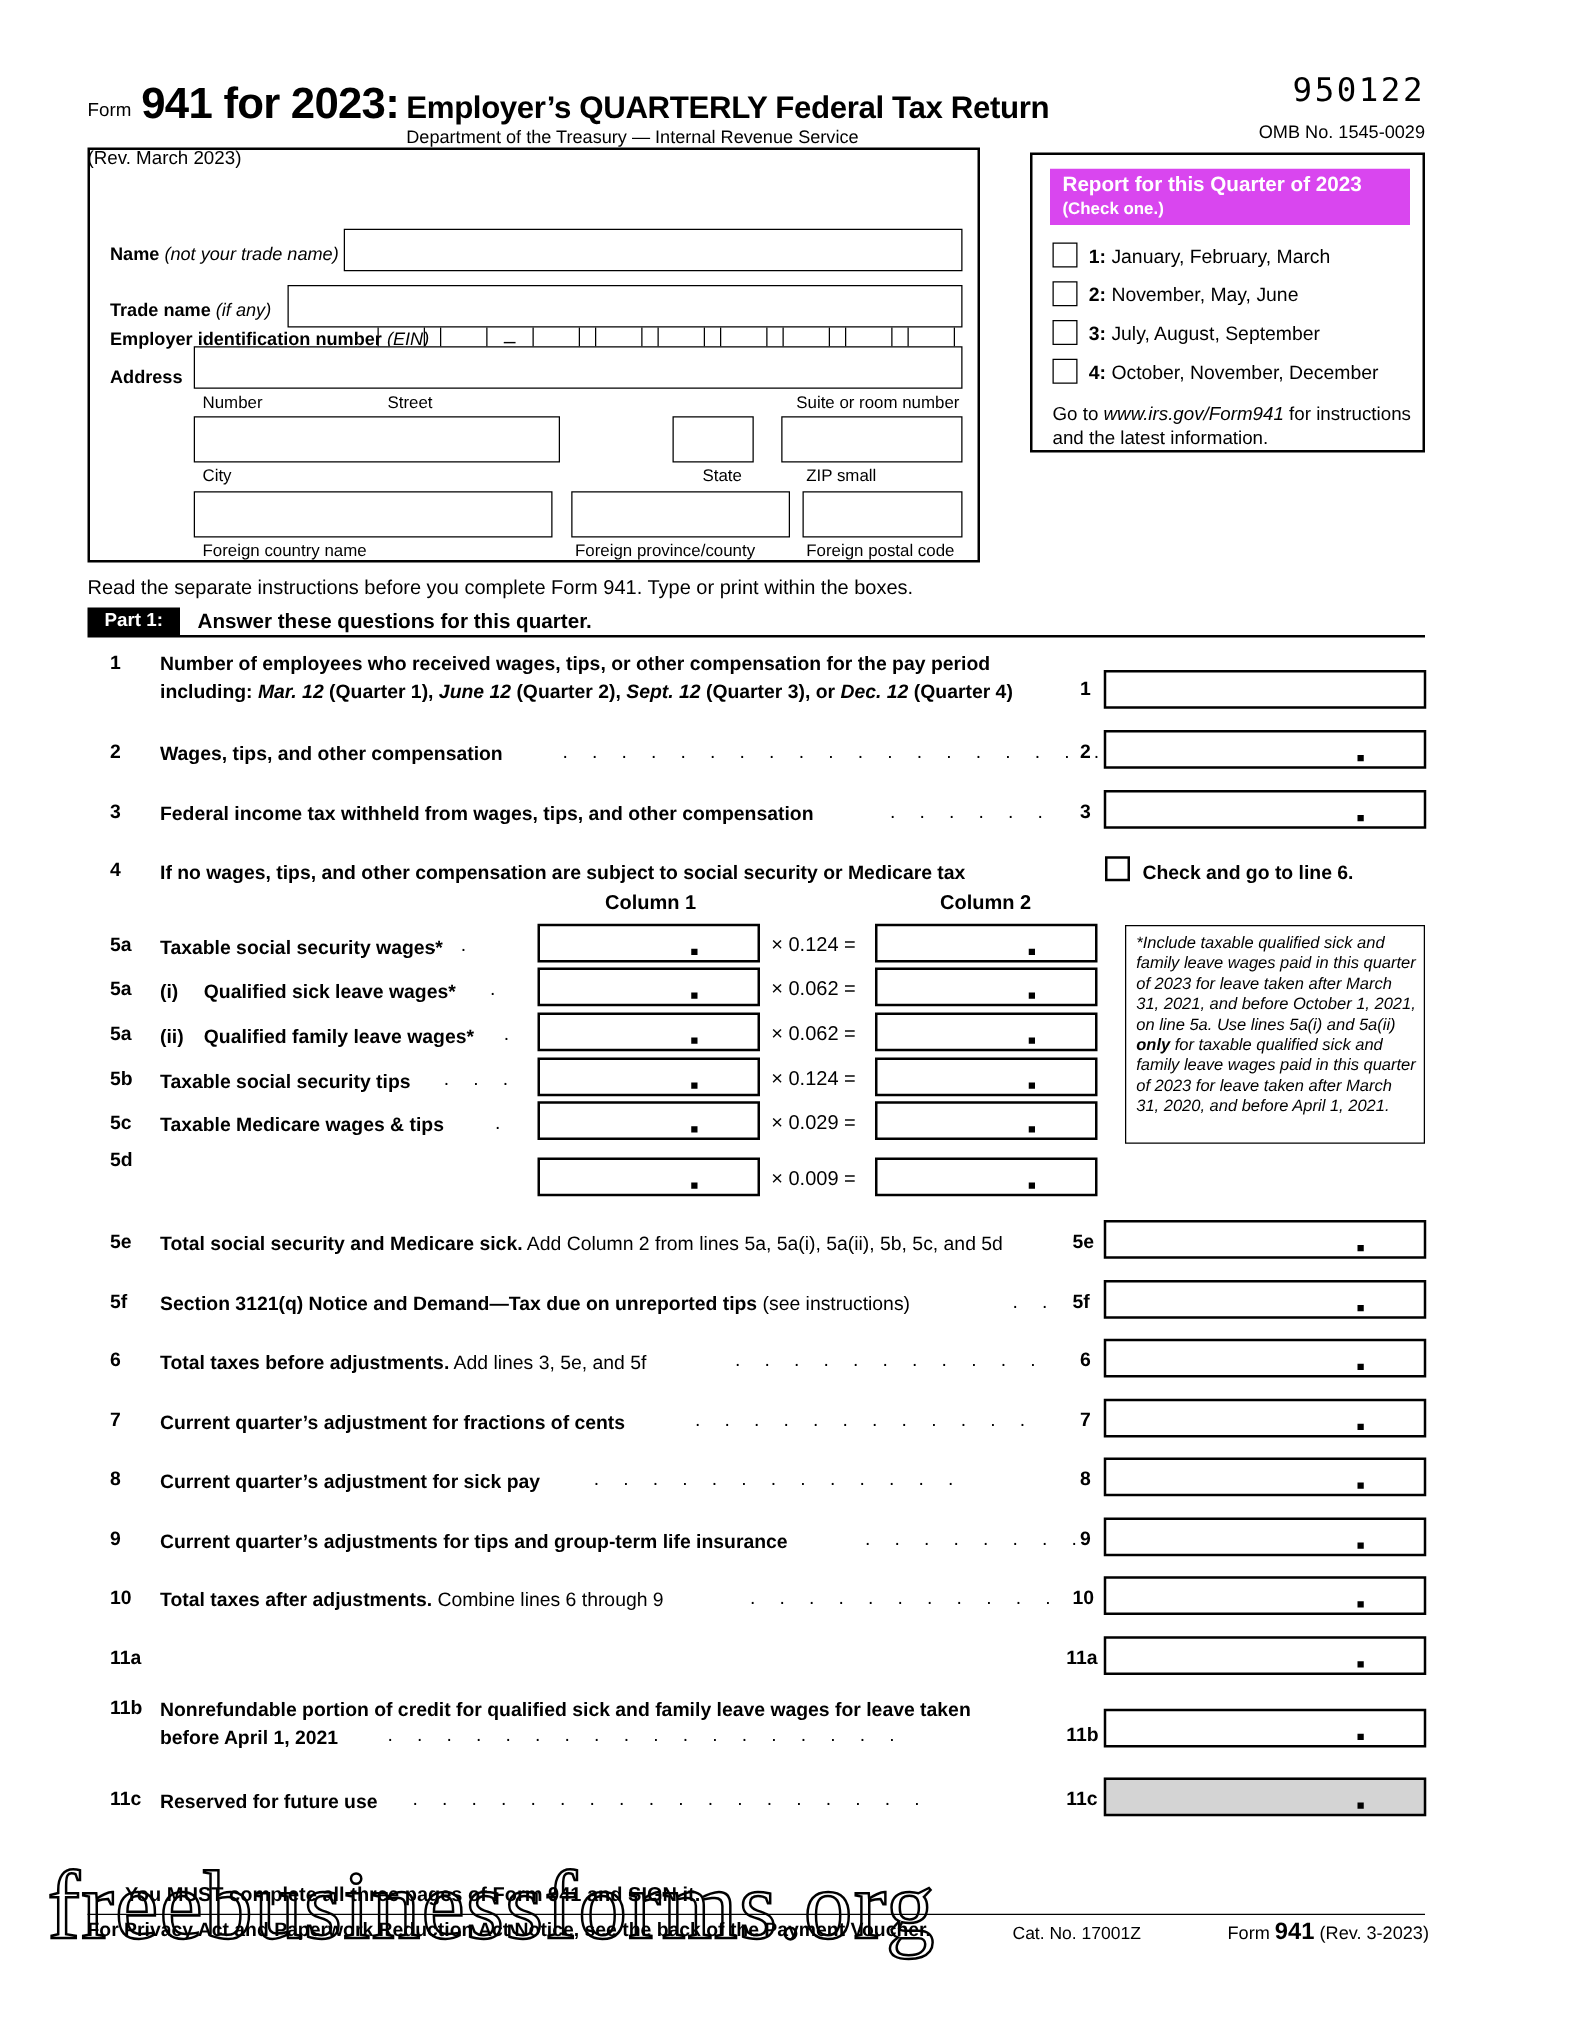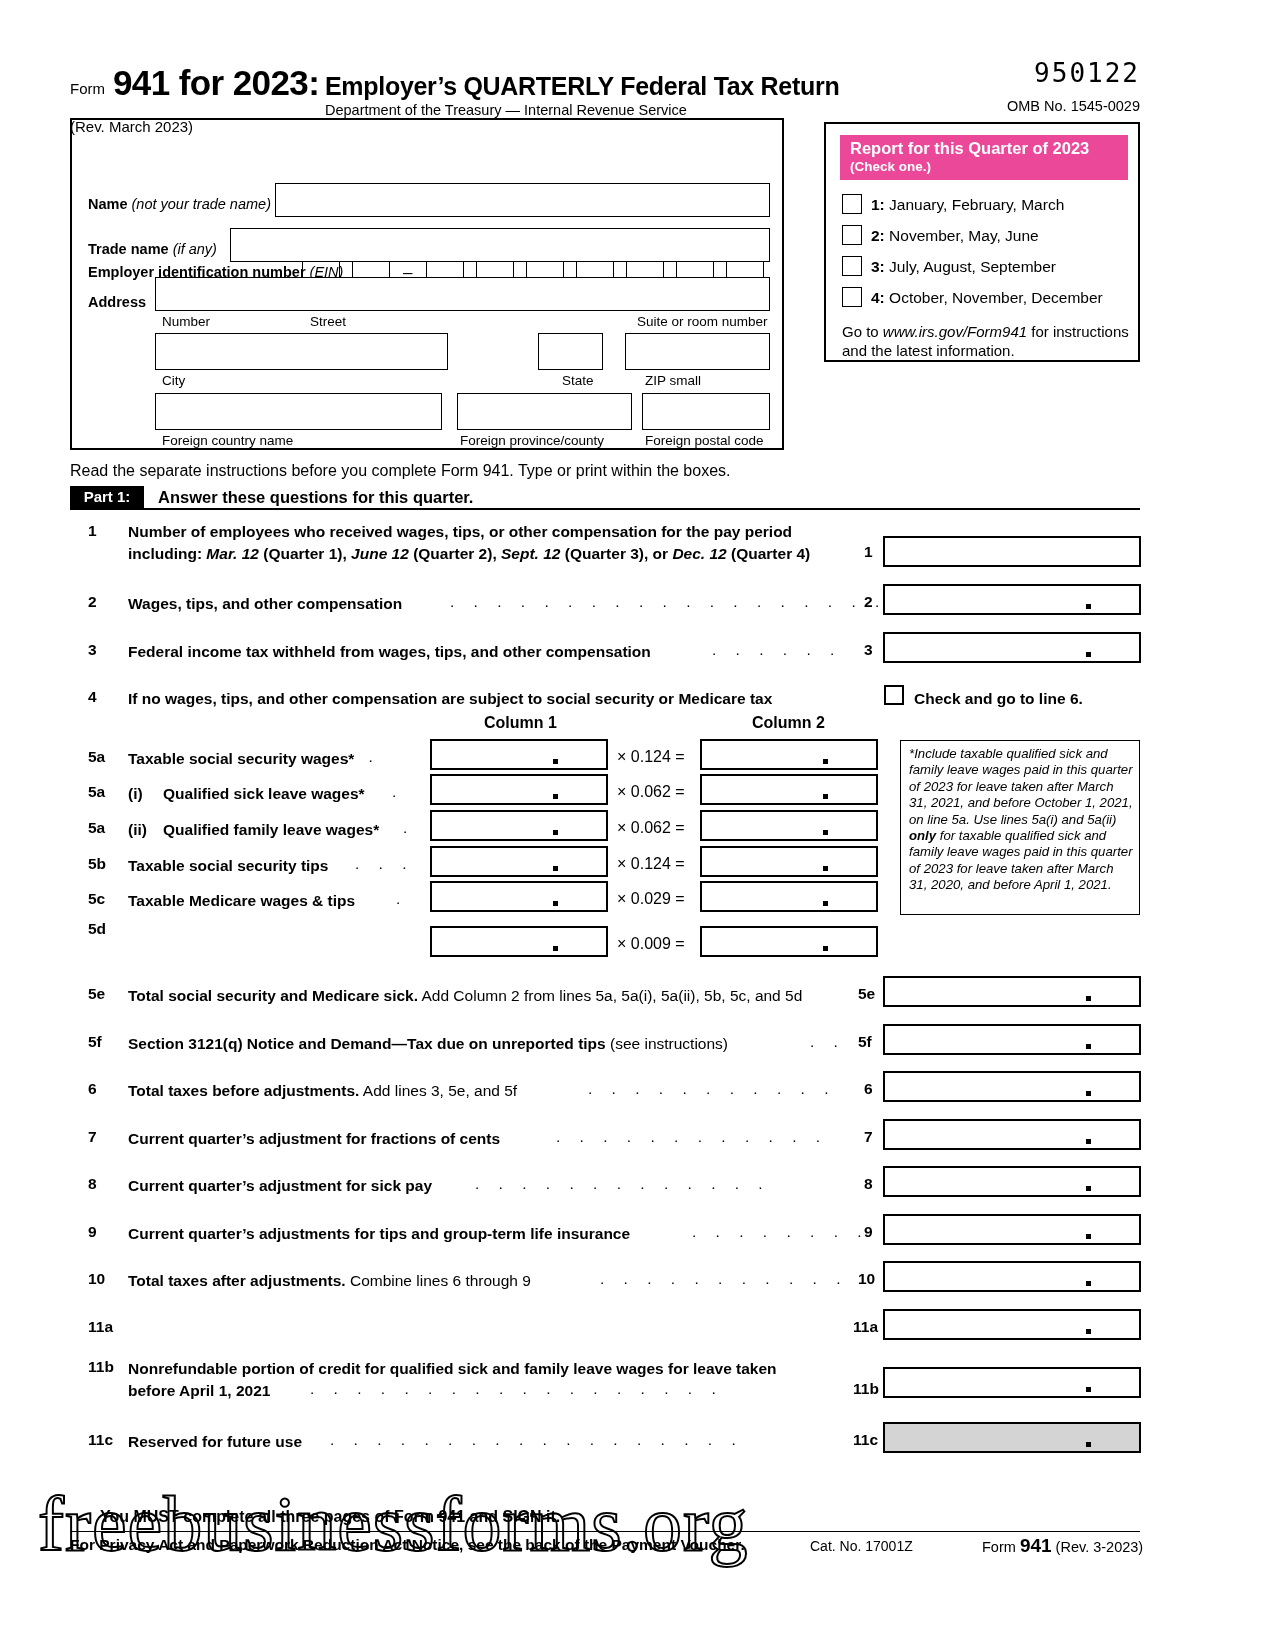--- a/index.html
+++ b/index.html
@@ -29,21 +29,21 @@
   .emp-box { position: absolute; left: 70px; top: 118px; width: 714px; height: 332px; border: 2px solid #000; }
   .fld-lbl { position: absolute; font-size: 14.5px; font-weight: bold; }
   .fld-lbl i { font-weight: normal; font-style: italic; }
   .sm-lbl { position: absolute; font-size: 13.5px; font-weight: normal; text-align: center; }
   .ibox { position: absolute; border: 1.6px solid #000; background: #fff; }
   .ein-cell { position: absolute; top: 134px; width: 38px; height: 34px; border: 1.6px solid #000; }
   .ein-dash { position: absolute; top: 143px; font-size: 17px; }
 
   
   .qbox { position: absolute; left: 824px; top: 122px; width: 316px; height: 240px; border: 2px solid #000; }
-  .qbar { position: absolute; left: 14px; top: 11px; width: 288px; height: 45px; background: #ec4899; color: #fff; }
+  .qbar { position: absolute; left: 14px; top: 11px; width: 288px; height: 45px; background: #d946ef; color: #fff; }
   .qbar-t1 { position: absolute; left: 10px; top: 4px; font-size: 16.5px; font-weight: bold; }
   .qbar-t2 { position: absolute; left: 10px; top: 24px; font-size: 13.5px; font-weight: bold; }
   .qopt { position: absolute; left: 16px; font-size: 15.5px; }
   .qchk { display: inline-block; width: 20px; height: 20px; border: 1.8px solid #000; vertical-align: -4px; margin-right: 9px; background: #fff; }
   .qopt b { font-weight: bold; }
   .qgo { position: absolute; left: 16px; top: 198px; font-size: 15px; line-height: 19px; width: 290px; }
   .qgo i { font-style: italic; }
 
   
   .readline { position: absolute; left: 70px; top: 462px; font-size: 16px; }

